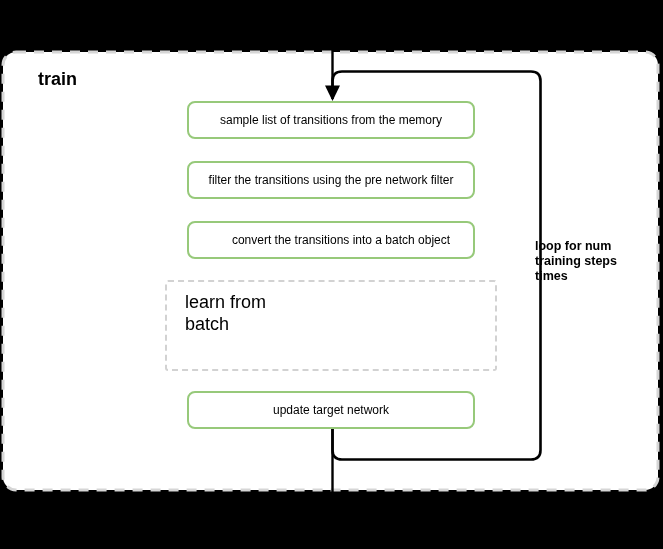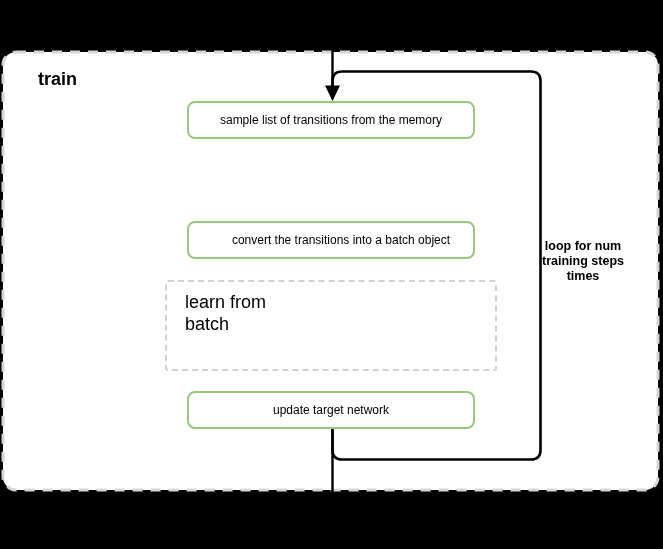--- a/index.html
+++ b/index.html
@@ -76,21 +76,21 @@
     font-size: 18px;
     font-weight: normal;
     line-height: 22px;
     color: var(--text, #000);
   }
   .loop-annotation {
     position: absolute;
     left: 535px;
     top: 216px;
     width: 96px;
-    text-align: center;
+    text-align: left;
     font-size: 12.5px;
     font-weight: bold;
     line-height: 15px;
     color: var(--text, #000);
   }
 </style>
 </head>
 <body>
 
 <div class="stage">
@@ -104,20 +104,21 @@
     <line class="connector-line" x1="332.5" y1="0" x2="332.5" y2="63"></line>
     <polygon class="arrowhead" points="332.5,78 325,62.5 340,62.5"></polygon>
 
     <line class="connector-line" x1="332.5" y1="404" x2="332.5" y2="470"></line>
   </svg>
 
   <div class="container-title">train</div>
 
   <div class="step step-1">sample list of transitions from the memory</div>
 
+  <div class="step step-2">filter the transitions using the pre network filter</div>
 
   <div class="step step-3">convert the transitions into a batch object</div>
 
   <div class="subprocess">
     <div class="subprocess-label">learn from batch</div>
   </div>
 
   <div class="step step-4">update target network</div>
 
   <div class="loop-annotation">loop for num training steps times</div>

